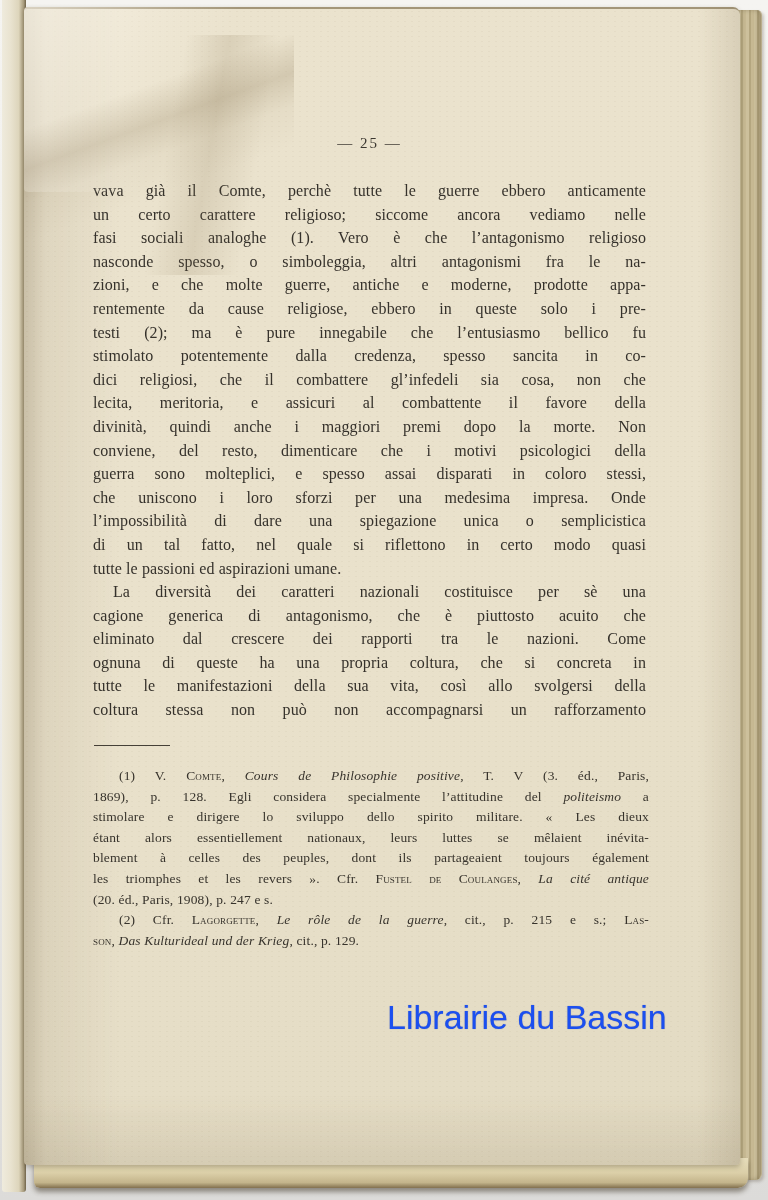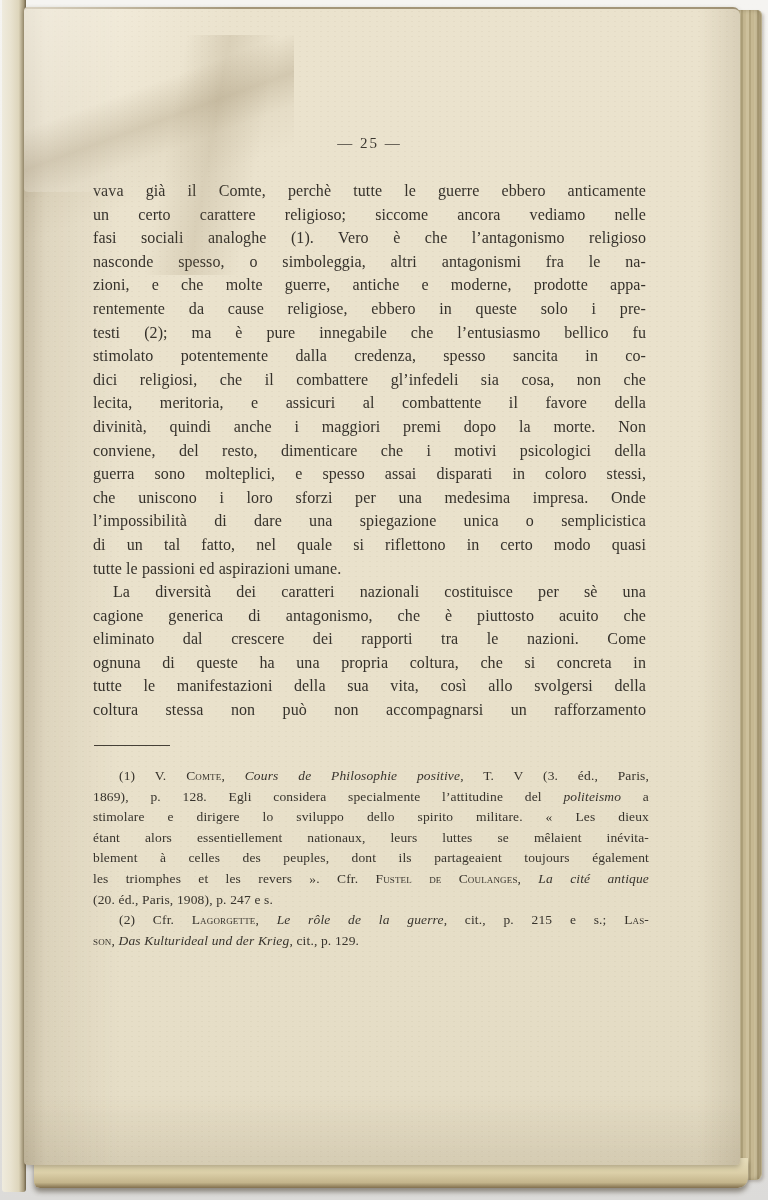--- a/index.html
+++ b/index.html
@@ -147,13 +147,14 @@
       <div>
           <div class="fline ind"><span>(2) Cfr. </span><span class="sc">Lagorgette</span><span>, </span><span class="it">Le rôle de la guerre</span><span>, cit., p. 215 e s.; </span><span class="sc">Las-</span></div>
           <div class="fline noj"><span class="sc">son</span><span>, </span><span class="it">Das Kulturideal und der Krieg</span><span>, cit., p. 129.</span></div>
         </div>
     </div>
   </div>
 
   <div class="crease-light"></div>
   <div class="crease-shadow"></div>
 
+  <div class="watermark">Librairie du Bassin</div>
 </div>
 
 </body></html>

